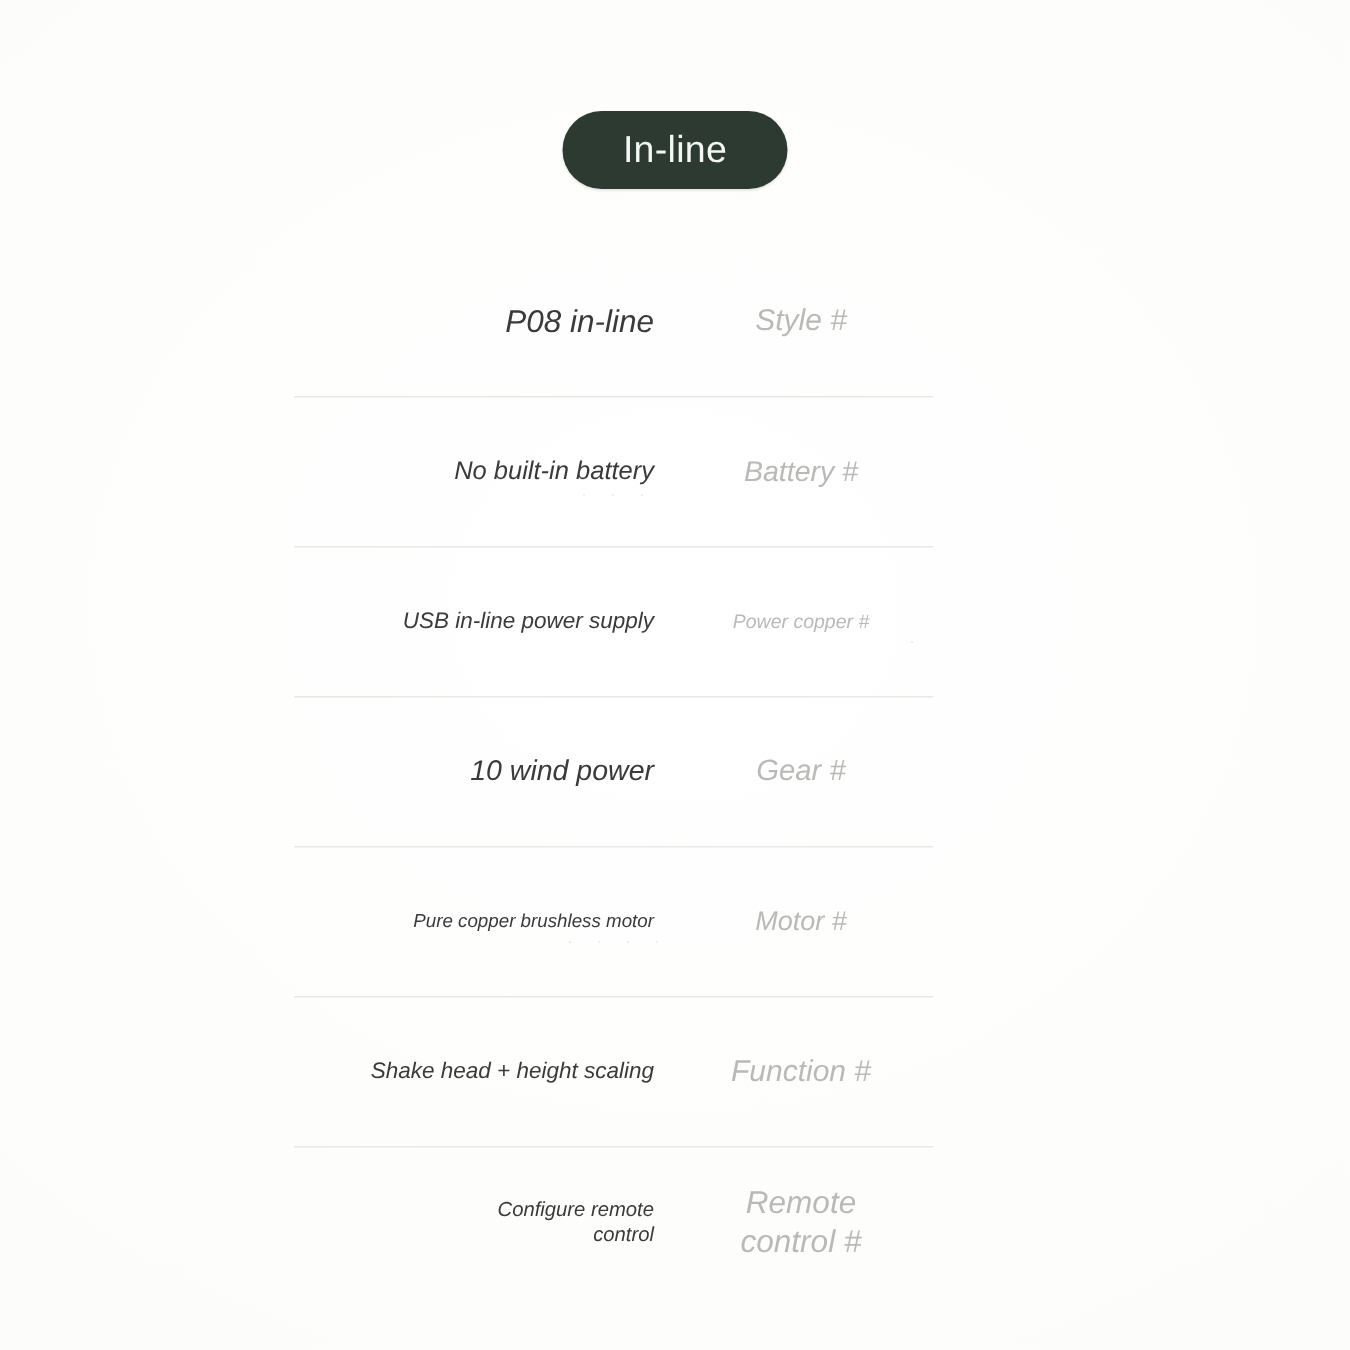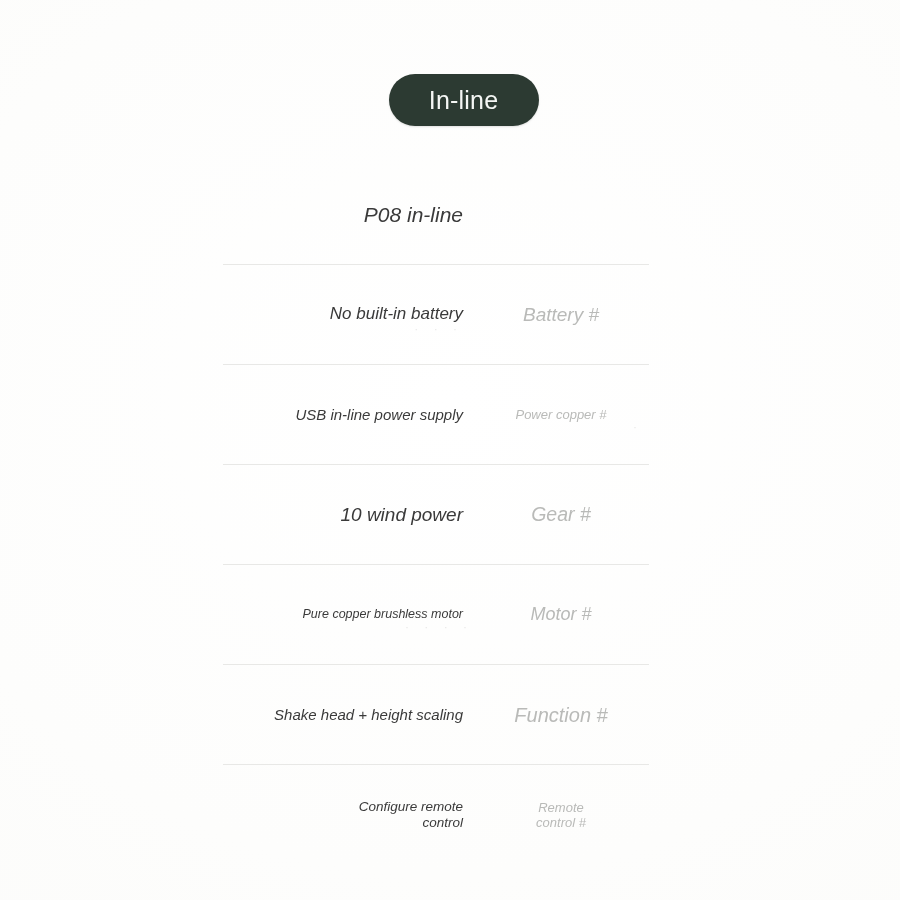--- a/index.html
+++ b/index.html
@@ -22,21 +22,20 @@
     position: absolute;
     inset: 0;
     background:
       radial-gradient(ellipse 110% 95% at 50% 45%, #ffffff 0%, #fdfdfc 55%, #fbfbf9 100%);
     pointer-events: none;
   }
 
   .page {
     position: absolute;
     inset: 0;
-    margin-left: 27px;
   }
 
   
   .pill-wrap {
     position: absolute;
     top: 74px;
     left: 0;
     right: 0;
     display: flex;
     justify-content: center;
@@ -117,21 +116,21 @@
   .r3 .spec-value { font-size: 19px; }
   .r3 .spec-label { font-size: 19.5px; }
 
   .r4 .spec-value { font-size: 15px; }
   .r4 .spec-label { font-size: 20px; }
 
   .r5 .spec-value { font-size: 12.5px; }
   .r5 .spec-label { font-size: 18px; }
 
   .r6 .spec-value { font-size: 13.5px; }
-  .r6 .spec-label { font-size: 13px; }
+  .r6 .spec-label { font-size: 21px; }
 
   
   .ghost-line {
     position: absolute;
     left: 0;
     right: 0;
     height: 7px;
     overflow: hidden;
     opacity: 0.22;
     pointer-events: none;
@@ -154,20 +153,21 @@
 
   <div class="pill-wrap">
     <div class="pill">In-line</div>
   </div>
 
   <div class="spec-table">
 
     <div class="spec-row r0">
       <div class="row-inner">
         <div class="spec-value">P08 in-line</div>
+        <div class="spec-label">Style #</div>
       </div>
     </div>
 
     <div class="spec-row r1">
       <div class="row-inner">
         <div class="spec-value">No built-in battery</div>
         <div class="spec-label">Battery #</div>
       </div>
       <div class="ghost-line" style="top:64px">
         <span style="width:240px">· · ·</span>

